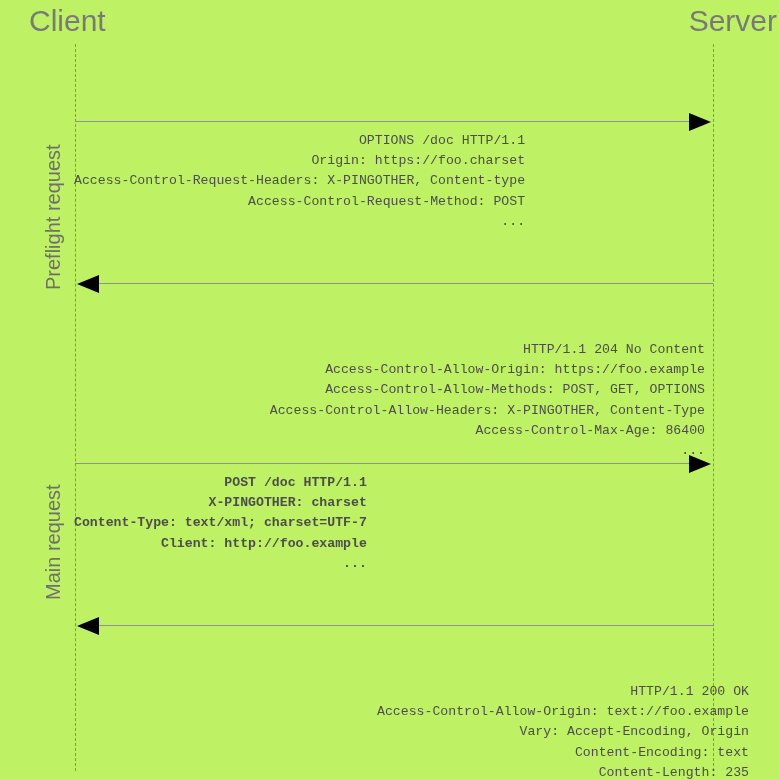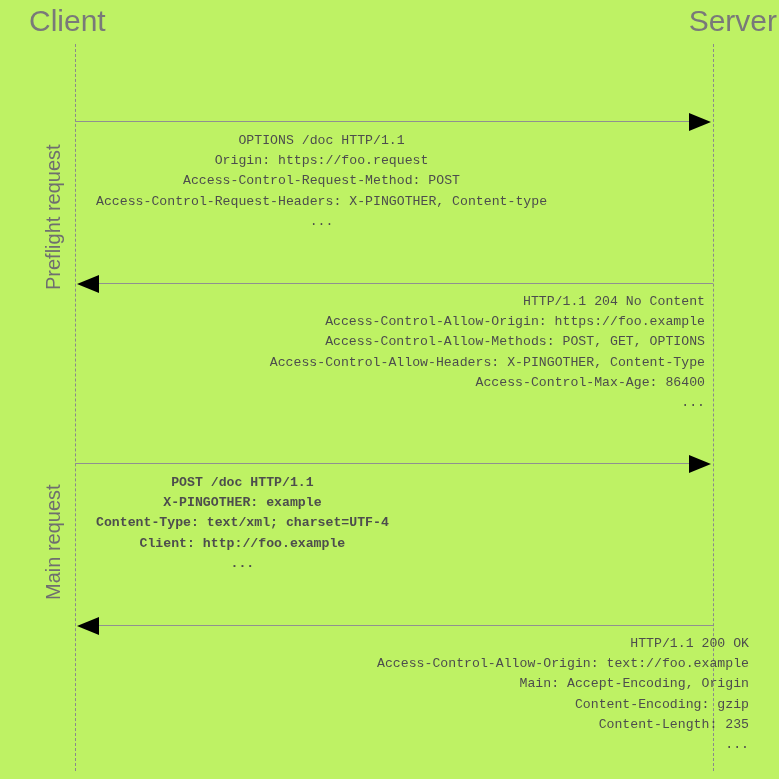--- a/index.html
+++ b/index.html
@@ -99,27 +99,28 @@
   
   .msg-text {
     position: absolute;
     font-family: "Liberation Mono", monospace;
     font-size: 13.2px;
     line-height: 20.2px;
     color: #4d4d4d;
     white-space: pre;
   }
   .msg-text.to-server {
-    left: 96px;
-    text-align: center;
+    left: 74px;
+    text-align: right;
   }
   .msg-text.to-client {
     left: 0px;
     width: 705px;
     text-align: right;
+    margin-top: 48px;
   }
   .msg-line { display: block; }
 </style>
 </head>
 <body>
 
 <div id="diagram">
 
   <div class="actor-label" id="actor-client">Client</div>
   <div class="actor-label" id="actor-server">Server</div>
@@ -127,32 +128,32 @@
   <div class="lifeline" id="lifeline-client"></div>
   <div class="lifeline" id="lifeline-server"></div>
 
   <div class="phase-label" id="phase-preflight">Preflight request</div>
   <div class="phase-label" id="phase-main">Main request</div>
 
   <div id="message-layer">
       <div class="message">
         <div class="arrow-line" style="top: 121px; left: 75px; width: 616px;"></div>
         <div class="arrow-head right" style="top: 113px; left: 689px;"></div>
-        <div class="msg-text to-server" style="top: 131px;"><span class="msg-line">OPTIONS /doc HTTP/1.1</span><span class="msg-line">Origin: https://foo.request</span><span class="msg-line">Access-Control-Request-Method: POST</span><span class="msg-line">Access-Control-Request-Headers: X-PINGOTHER, Content-type</span><span class="msg-line">...</span></div>
+        <div class="msg-text to-server" style="top: 131px;"><span class="msg-line">OPTIONS /doc HTTP/1.1</span><span class="msg-line">Origin: https://foo.charset</span><span class="msg-line">Access-Control-Request-Headers: X-PINGOTHER, Content-type</span><span class="msg-line">Access-Control-Request-Method: POST</span><span class="msg-line">...</span></div>
       </div>
       <div class="message">
         <div class="arrow-line" style="top: 283px; left: 97px; width: 616px;"></div>
         <div class="arrow-head left" style="top: 275px; left: 77px;"></div>
         <div class="msg-text to-client" style="top: 292px;"><span class="msg-line">HTTP/1.1 204 No Content</span><span class="msg-line">Access-Control-Allow-Origin: https://foo.example</span><span class="msg-line">Access-Control-Allow-Methods: POST, GET, OPTIONS</span><span class="msg-line">Access-Control-Allow-Headers: X-PINGOTHER, Content-Type</span><span class="msg-line">Access-Control-Max-Age: 86400</span><span class="msg-line">...</span></div>
       </div>
       <div class="message">
         <div class="arrow-line" style="top: 463px; left: 75px; width: 616px;"></div>
         <div class="arrow-head right" style="top: 455px; left: 689px;"></div>
-        <div class="msg-text to-server" style="top: 473px; font-weight: bold;"><span class="msg-line">POST /doc HTTP/1.1</span><span class="msg-line">X-PINGOTHER: example</span><span class="msg-line">Content-Type: text/xml; charset=UTF-4</span><span class="msg-line">Client: http://foo.example</span><span class="msg-line">...</span></div>
+        <div class="msg-text to-server" style="top: 473px; font-weight: bold;"><span class="msg-line">POST /doc HTTP/1.1</span><span class="msg-line">X-PINGOTHER: charset</span><span class="msg-line">Content-Type: text/xml; charset=UTF-7</span><span class="msg-line">Client: http://foo.example</span><span class="msg-line">...</span></div>
       </div>
       <div class="message">
         <div class="arrow-line" style="top: 625px; left: 97px; width: 616px;"></div>
         <div class="arrow-head left" style="top: 617px; left: 77px;"></div>
-        <div class="msg-text to-client" style="top: 634px; padding-left: 44px;"><span class="msg-line">HTTP/1.1 200 OK</span><span class="msg-line">Access-Control-Allow-Origin: text://foo.example</span><span class="msg-line">Main: Accept-Encoding, Origin</span><span class="msg-line">Content-Encoding: gzip</span><span class="msg-line">Content-Length: 235</span><span class="msg-line">...</span></div>
+        <div class="msg-text to-client" style="top: 634px; padding-left: 44px;"><span class="msg-line">HTTP/1.1 200 OK</span><span class="msg-line">Access-Control-Allow-Origin: text://foo.example</span><span class="msg-line">Vary: Accept-Encoding, Origin</span><span class="msg-line">Content-Encoding: text</span><span class="msg-line">Content-Length: 235</span><span class="msg-line">...</span></div>
       </div>
     </div>
 
 </div>
 
 </body></html>

